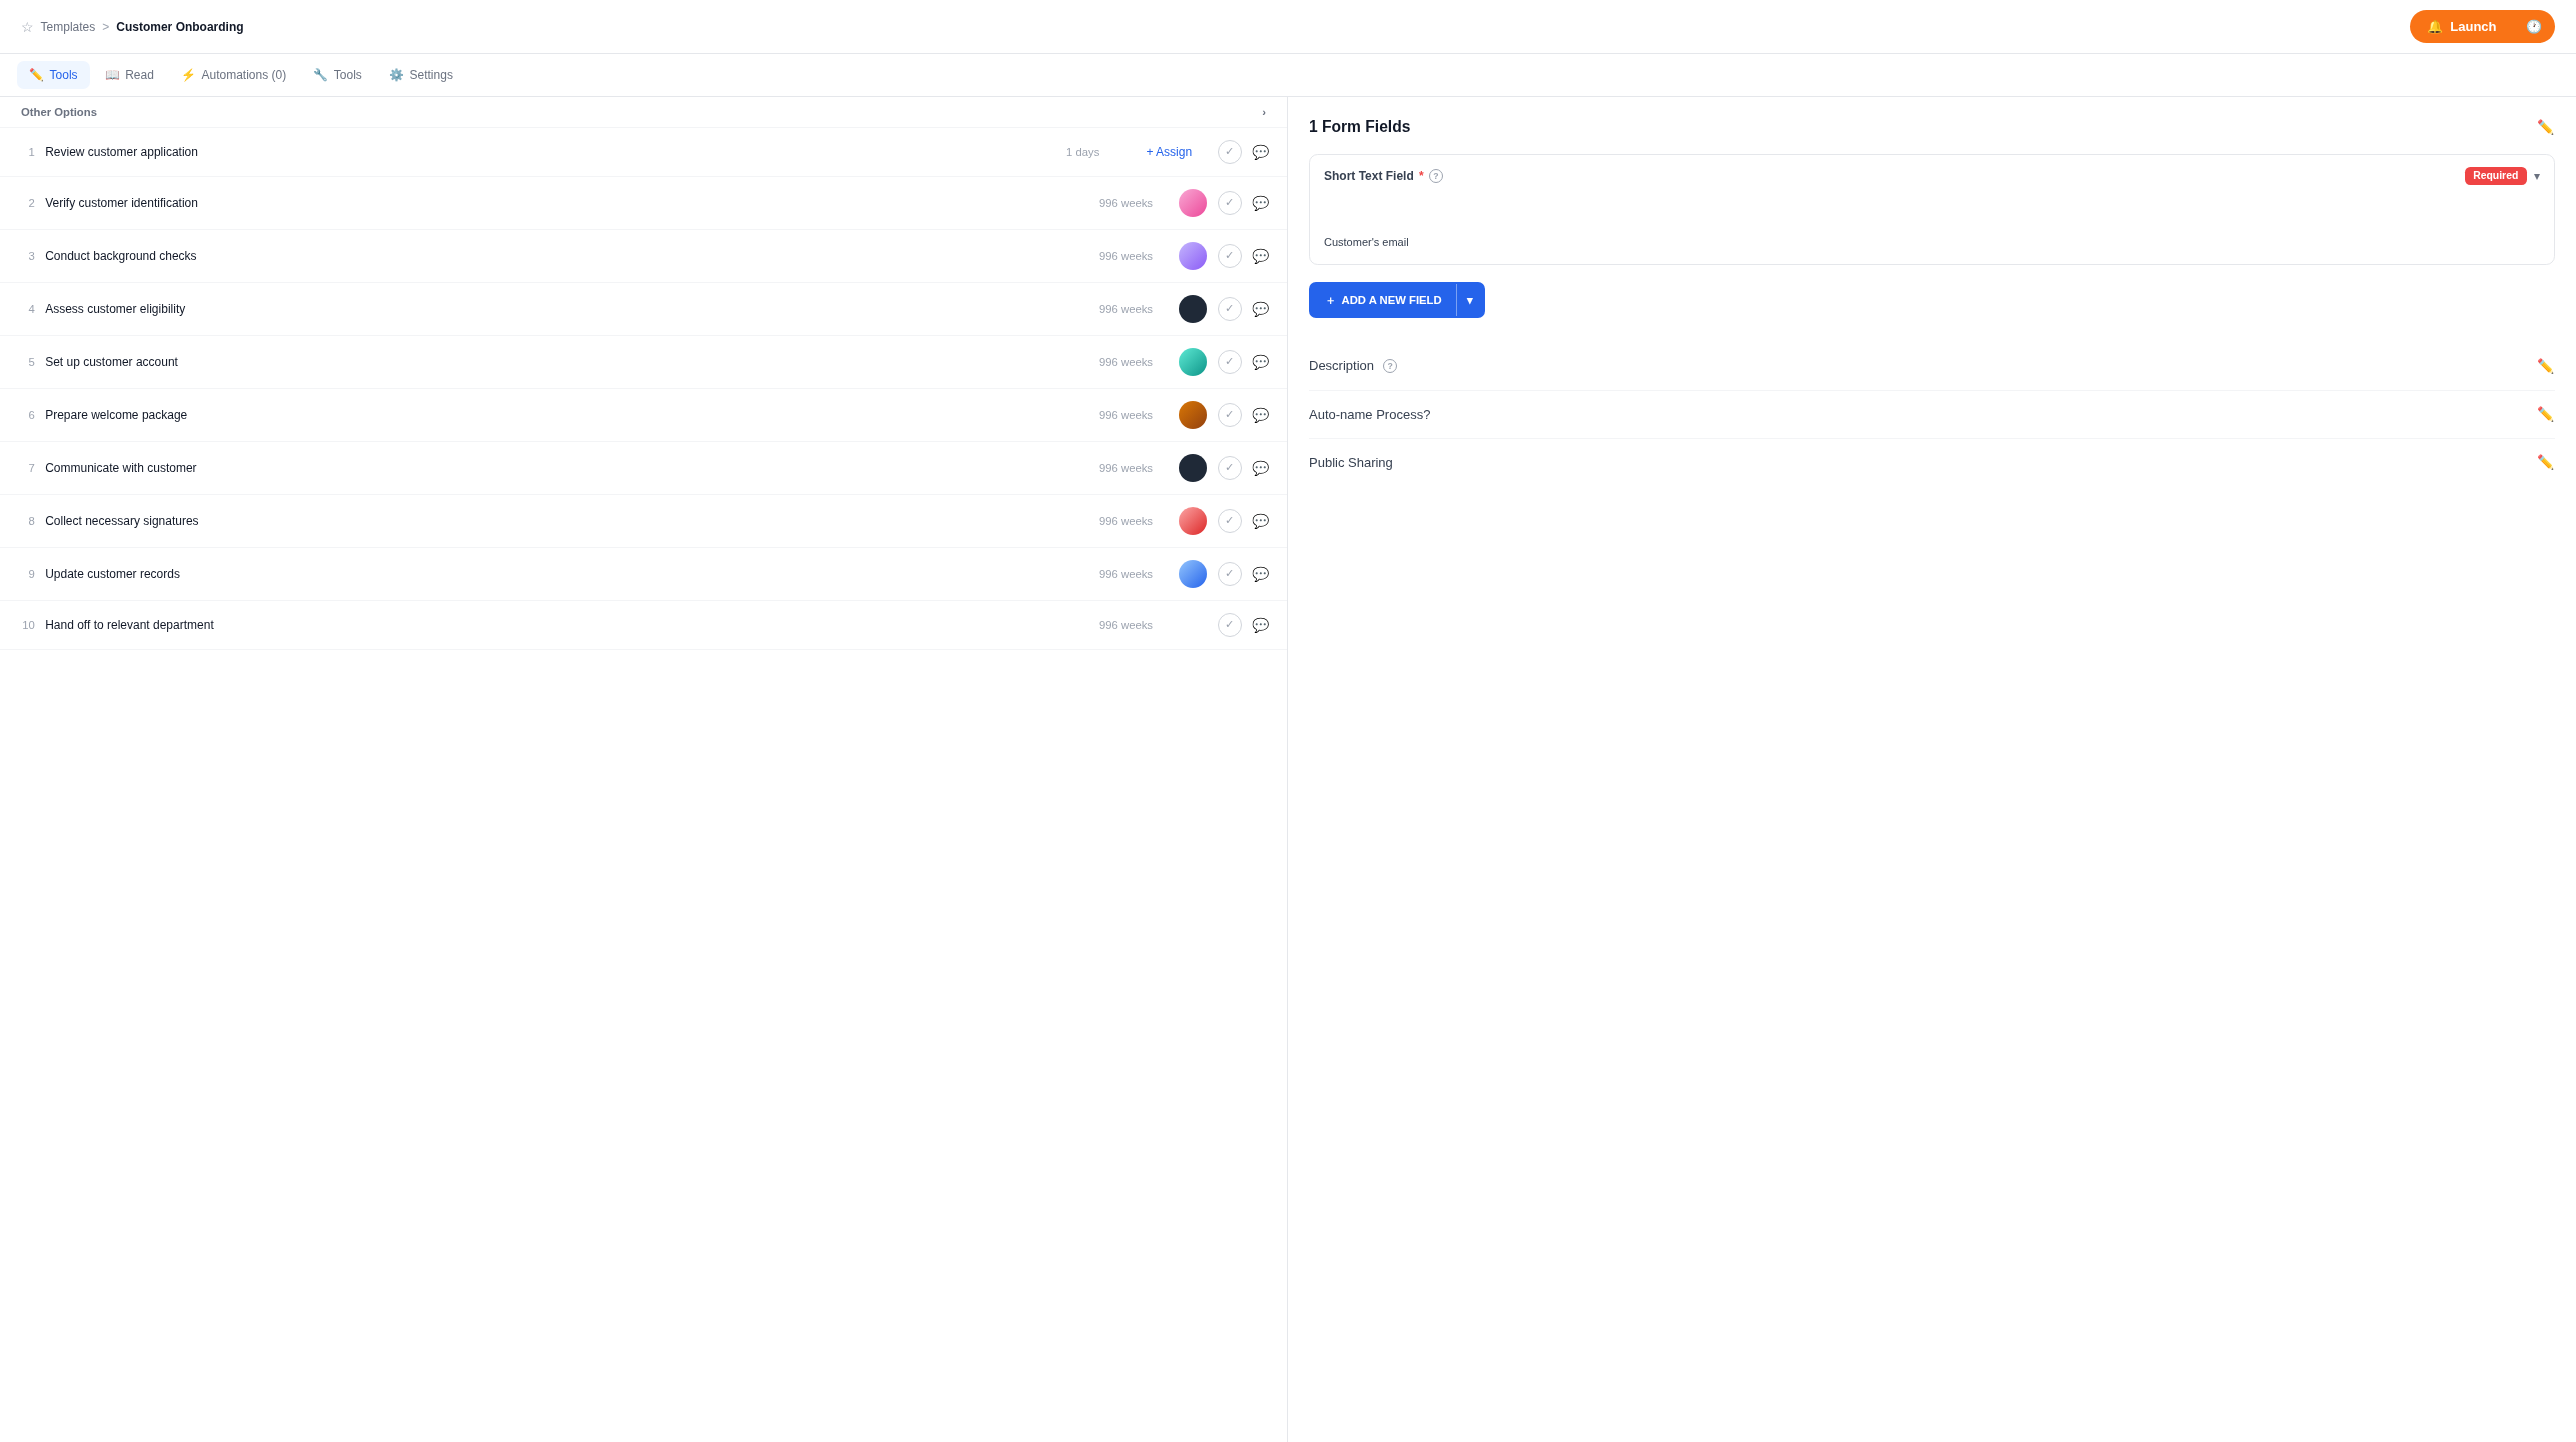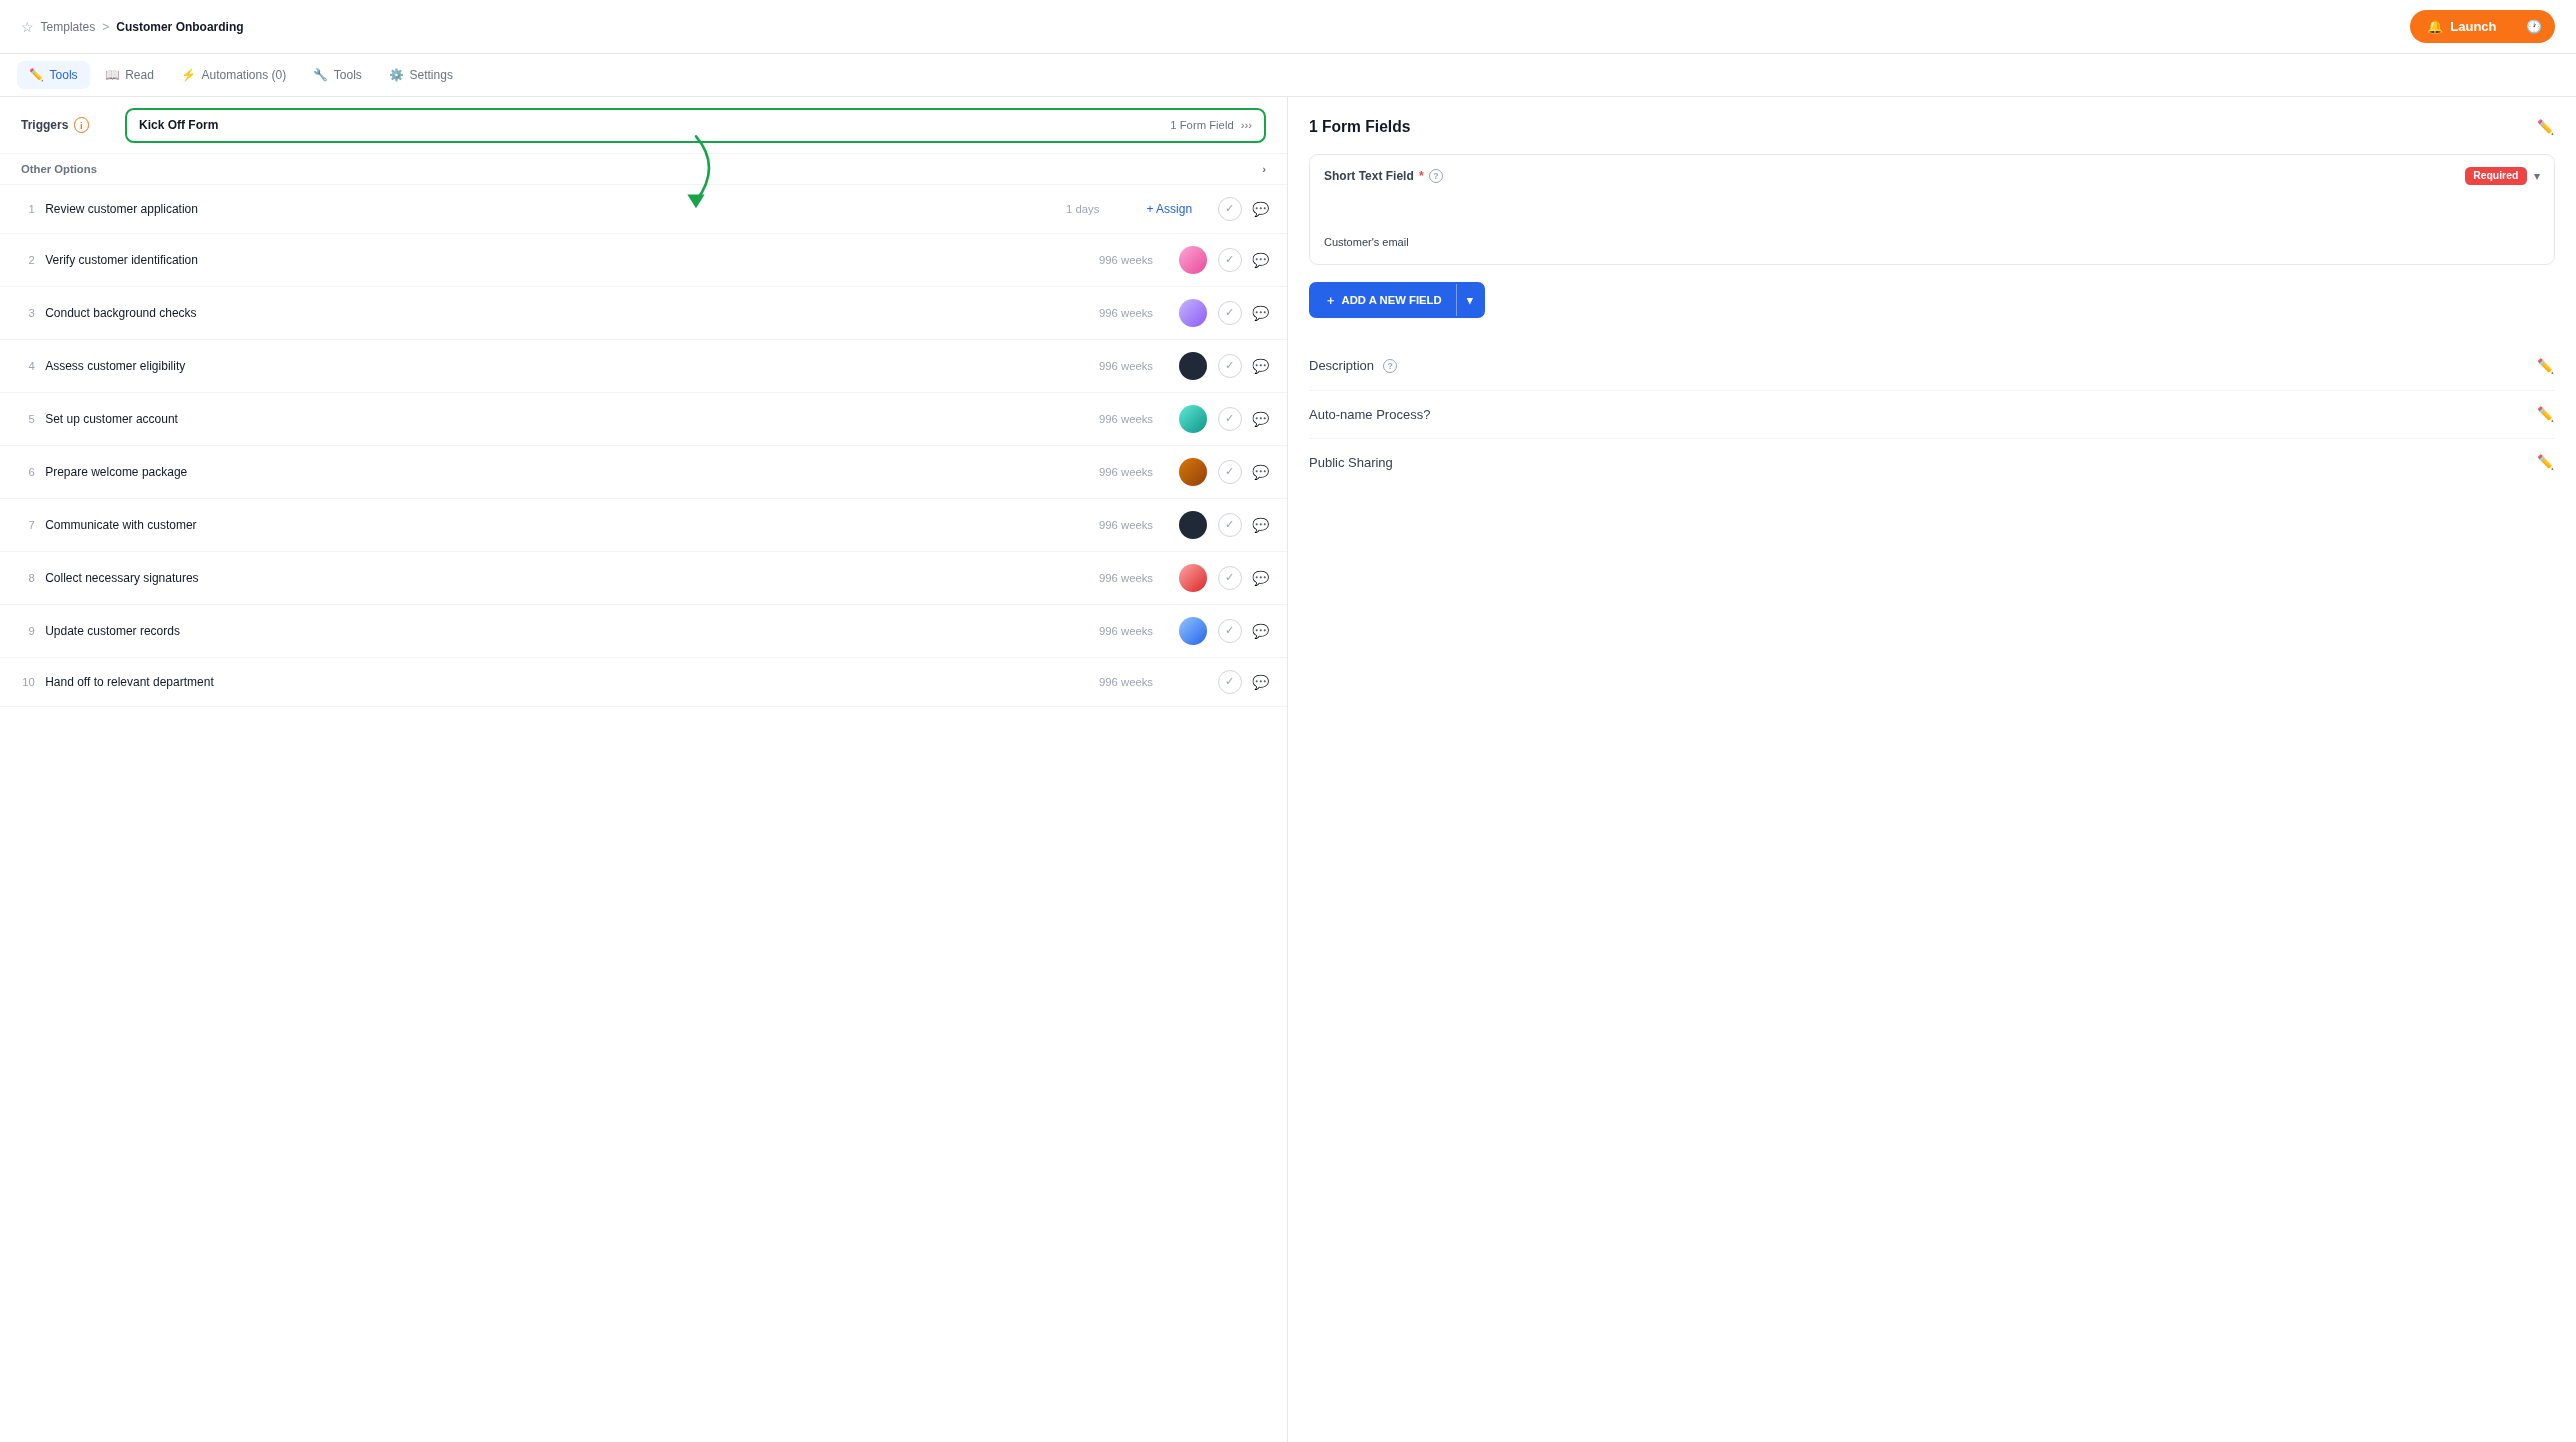--- a/index.html
+++ b/index.html
@@ -134,42 +134,20 @@
     <div class="tab">
       <span>⚙️</span>
       <span>Settings</span>
     </div>
   </div>
 
   <div class="main-layout">
 
     <div class="left-panel">
 
-      <div class="triggers-row">
-        <div class="triggers-label">
-          <span>Triggers</span>
-          <span class="info-icon">i</span>
-        </div>
-        <div class="kickoff-wrapper" style="position:relative;">
-          <div class="kickoff-box">
-            <span class="kickoff-label">Kick Off Form</span>
-            <div class="kickoff-meta">
-              <span class="form-field-badge">1 Form Field</span>
-              <span class="arrow-icon">›››</span>
-            </div>
-          </div>
-
-          <div style="position:absolute; left:50%; bottom:-70px; transform:translateX(-50%); z-index:20; pointer-events:none;">
-            <svg width="70" height="78" viewBox="0 0 80 90" fill="none" xmlns="http://www.w3.org/2000/svg">
-              <path d="M40 5 Q70 40 40 80" stroke="#16a34a" stroke-width="3" fill="none" stroke-linecap="round"></path>
-              <polygon points="30,72 40,88 50,72" fill="#16a34a"></polygon>
-            </svg>
-          </div>
-        </div>
-      </div>
 
       <div class="other-options">
         <span>Other Options</span>
         <span>›</span>
       </div>
 
       <div class="task-list">
 
         <div class="task-row">
           <span class="task-num">1</span>

